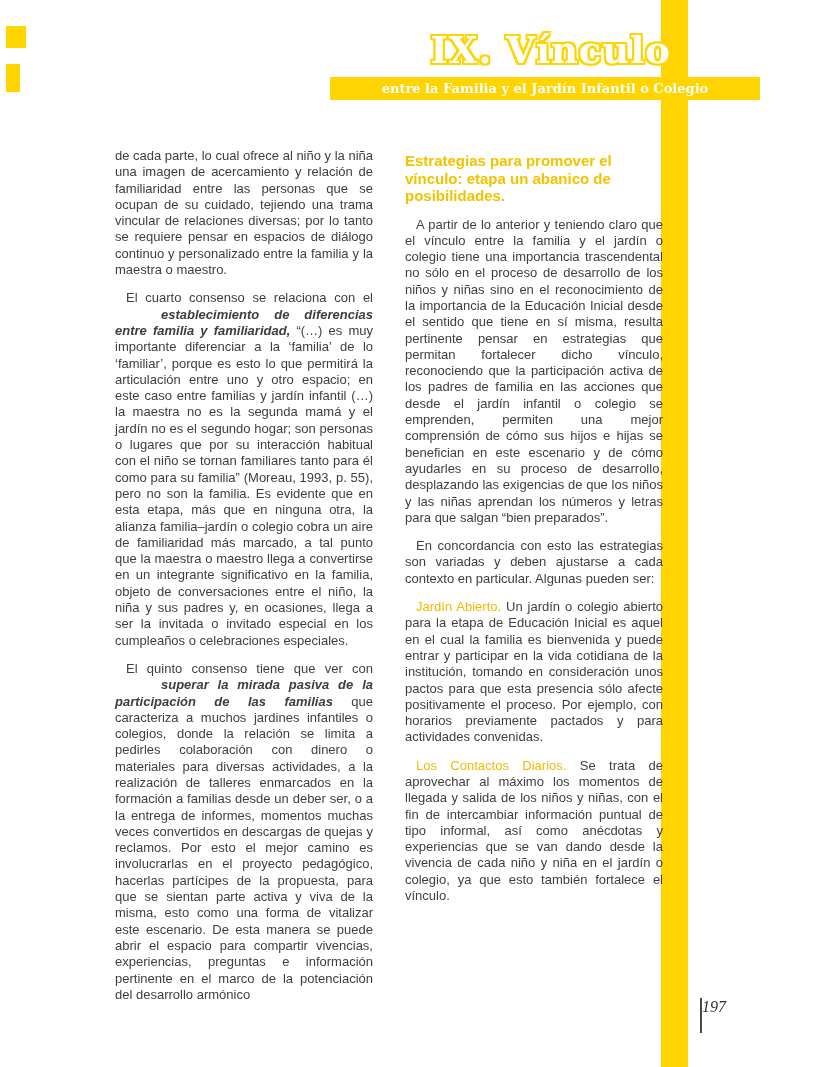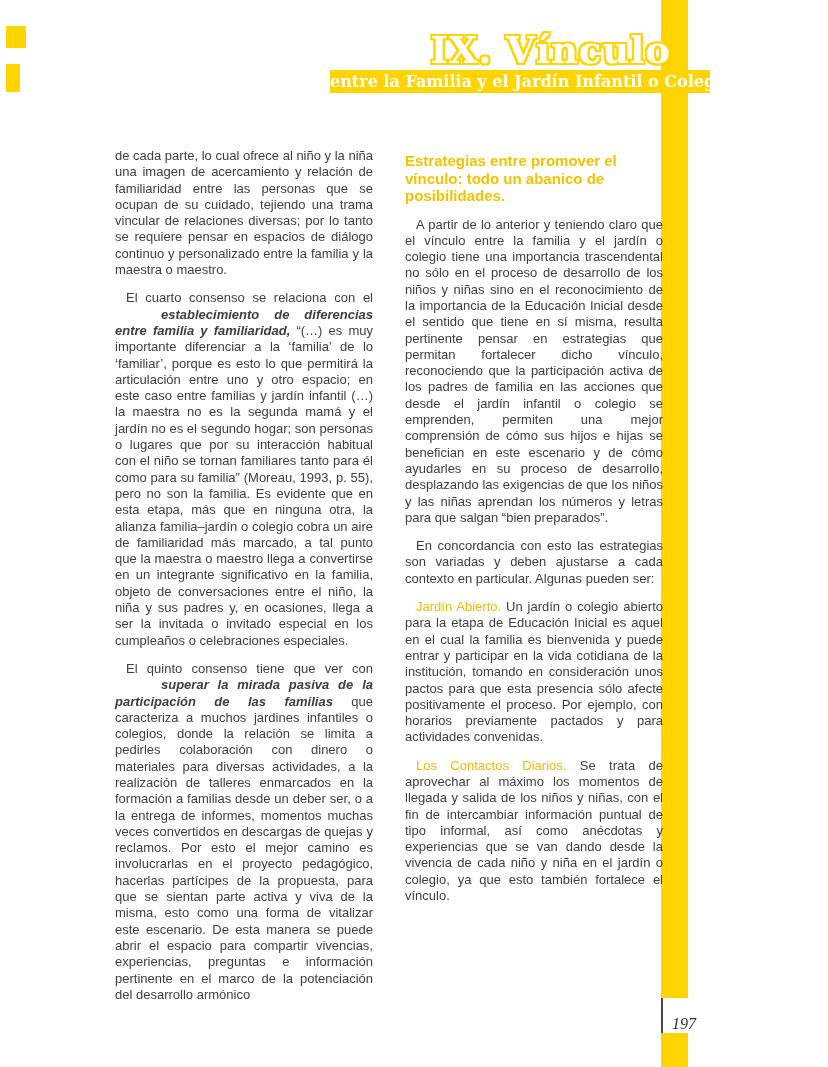--- a/index.html
+++ b/index.html
@@ -36,25 +36,25 @@
        2px -2px 0 var(--band-yellow),
       -2px  2px 0 var(--band-yellow),
        2px  2px 0 var(--band-yellow),
       -2px  0   0 var(--band-yellow),
        2px  0   0 var(--band-yellow),
        0   -2px 0 var(--band-yellow),
        0    2px 0 var(--band-yellow);
     white-space:nowrap;
   }
   .header-subtitle{
-    position:absolute;top:70px;left:330px;width:380px;height:23px;
+    position:absolute;top:77px;left:330px;width:430px;height:23px;
     background:var(--band-yellow);
     color:#ffffff;
     font-family:"DejaVu Serif",serif;
-    font-weight:bold;font-size:16px;line-height:23px;
+    font-weight:bold;font-size:13px;line-height:23px;
     text-align:center;
     white-space:nowrap;
   }
   .columns{
     position:absolute;top:148px;left:115px;width:548px;
     display:flex;gap:32px;
   }
   .column{
     width:264px;
     font-size:13px;line-height:16.3px;
@@ -68,25 +68,24 @@
     color:var(--heading-yellow);
     text-align:left;
     max-width:216px;
     margin:4px 0 12px 0;
   }
   .run-n{}
   .run-i{}
   .run-bi{font-weight:bold;font-style:italic;margin-left:46px;}
   .run-lead{font-weight:normal;color:var(--lead-yellow);}
   .page-number-box{
-    position:absolute;left:661px;top:998px;width:56px;height:35px;
+    position:absolute;left:700px;top:998px;width:56px;height:35px;
     background:#ffffff;
     border-left:2px solid var(--page-number-rule);
-    display:flex;align-items:flex-end;
-    padding-left:9px;
+    display:flex;align-items:flex-start;
   }
   .page-number-box span{
     font-family:"Liberation Serif",serif;
     font-style:italic;font-size:16px;color:#2F2F2F;
   }
 </style>
 </head>
 <body>
 
 <div class="page">
@@ -100,21 +99,21 @@
 
   <div class="header-subtitle">entre la Familia y el Jardín Infantil o Colegio</div>
 
   <div class="columns">
     <div class="column">
         <p class="para"><span class="run-n">de cada parte, lo cual ofrece al niño y la niña una imagen de acercamiento y relación de familiaridad entre las personas que se ocupan de su cuidado, tejiendo una trama vincular de relaciones diversas; por lo tanto se requiere pensar en espacios de diálogo continuo y personalizado entre la familia y la maestra o maestro.</span></p>
         <p class="para indent"><span class="run-n">El cuarto consenso se relaciona con el </span><span class="run-bi">establecimiento de diferencias entre familia y familiaridad, </span><span class="run-i">“(…) es muy importante diferenciar a la ‘familia’ de lo ‘familiar’, porque es esto lo que permitirá la articulación entre uno y otro espacio; en este caso entre familias y jardín infantil (…) la maestra no es la segunda mamá y el jardín no es el segundo hogar; son personas o lugares que por su interacción habitual con el niño se tornan familiares tanto para él como para su familia” </span><span class="run-n">(Moreau, 1993, p. 55), pero no son la familia. Es evidente que en esta etapa, más que en ninguna otra, la alianza familia–jardín o colegio cobra un aire de familiaridad más marcado, a tal punto que la maestra o maestro llega a convertirse en un integrante significativo en la familia, objeto de conversaciones entre el niño, la niña y sus padres y, en ocasiones, llega a ser la invitada o invitado especial en los cumpleaños o celebraciones especiales.</span></p>
         <p class="para indent"><span class="run-n">El quinto consenso tiene que ver con </span><span class="run-bi">superar la mirada pasiva de la participación de las familias </span><span class="run-n">que caracteriza a muchos jardines infantiles o colegios, donde la relación se limita a pedirles colaboración con dinero o materiales para diversas actividades, a la realización de talleres enmarcados en la formación a familias desde un deber ser, o a la entrega de informes, momentos muchas veces convertidos en descargas de quejas y reclamos. Por esto el mejor camino es involucrarlas en el proyecto pedagógico, hacerlas partícipes de la propuesta, para que se sientan parte activa y viva de la misma, esto como una forma de vitalizar este escenario. De esta manera se puede abrir el espacio para compartir vivencias, experiencias, preguntas e información pertinente en el marco de la potenciación del desarrollo armónico</span></p>
       </div>
     <div class="column">
-        <p class="col-heading"><span class="run-n">Estrategias entre promover el vínculo: todo un abanico de posibilidades.</span></p>
+        <p class="col-heading"><span class="run-n">Estrategias para promover el vínculo: etapa un abanico de posibilidades.</span></p>
         <p class="para indent"><span class="run-n">A partir de lo anterior y teniendo claro que el vínculo entre la familia y el jardín o colegio tiene una importancia trascendental no sólo en el proceso de desarrollo de los niños y niñas sino en el reconocimiento de la importancia de la Educación Inicial desde el sentido que tiene en sí misma, resulta pertinente pensar en estrategias que permitan fortalecer dicho vínculo, reconociendo que la participación activa de los padres de familia en las acciones que desde el jardín infantil o colegio se emprenden, permiten una mejor comprensión de cómo sus hijos e hijas se benefician en este escenario y de cómo ayudarles en su proceso de desarrollo, desplazando las exigencias de que los niños y las niñas aprendan los números y letras para que salgan “bien preparados”.</span></p>
         <p class="para indent"><span class="run-n">En concordancia con esto las estrategias son variadas y deben ajustarse a cada contexto en particular. Algunas pueden ser:</span></p>
         <p class="para indent"><span class="run-lead">Jardín Abierto. </span><span class="run-n">Un jardín o colegio abierto para la etapa de Educación Inicial es aquel en el cual la familia es bienvenida y puede entrar y participar en la vida cotidiana de la institución, tomando en consideración unos pactos para que esta presencia sólo afecte positivamente el proceso. Por ejemplo, con horarios previamente pactados y para actividades convenidas.</span></p>
         <p class="para indent"><span class="run-lead">Los Contactos Diarios. </span><span class="run-n">Se trata de aprovechar al máximo los momentos de llegada y salida de los niños y niñas, con el fin de intercambiar información puntual de tipo informal, así como anécdotas y experiencias que se van dando desde la vivencia de cada niño y niña en el jardín o colegio, ya que esto también fortalece el vínculo.</span></p>
       </div>
   </div>
 
   <div class="page-number-box">
     <span>197</span>
   </div>

